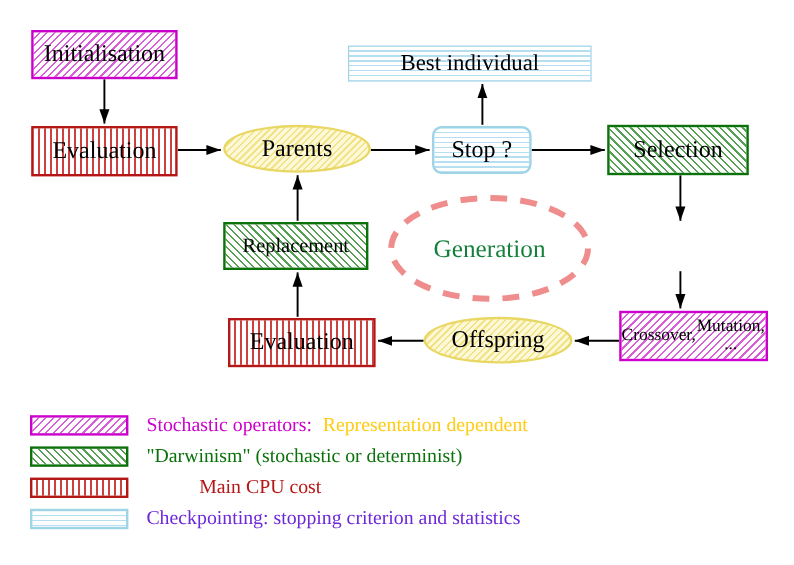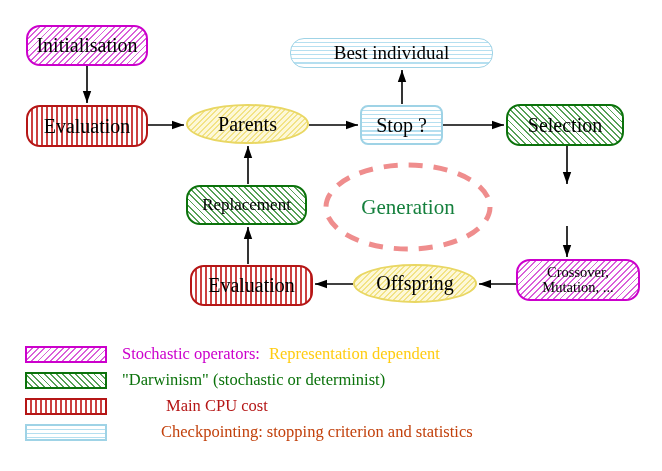--- a/index.html
+++ b/index.html
@@ -3,21 +3,21 @@
 <meta charset="utf-8">
 <style>
   html,body{margin:0;padding:0;background:#fff;}
   .stage{
     position:relative;width:662px;height:471px;background:#ffffff;overflow:hidden;
     font-family:"Liberation Serif","DejaVu Serif",serif;color:#000;
   }
   .overlay{position:absolute;left:0;top:0;width:662px;height:471px;pointer-events:none;}
   .node{
     position:absolute;display:flex;align-items:center;justify-content:center;
-    text-align:center;box-sizing:border-box;line-height:1.05;border-radius:14px;
+    text-align:center;box-sizing:border-box;line-height:1.05;
   }
   
   .hatch-magenta{
     background-color:#fff;
     background-image:repeating-linear-gradient(135deg,rgba(0,0,0,0) 0 3.1px,#d95fd9 3.1px 4.4px);
     border:2px solid #cc00cc;
   }
   .hatch-green{
     background-color:#fff;
     background-image:repeating-linear-gradient(45deg,rgba(0,0,0,0) 0 3.1px,#55a055 3.1px 4.4px);
@@ -44,38 +44,38 @@
   .n-init       {left:26px; top:25px;  width:122px;height:41px;font-size:20px;}
   .n-eval-top   {left:26px; top:105px; width:122px;height:42px;font-size:20px;}
   .n-best       {left:290px;top:38px;  width:203px;height:30px;font-size:19px;border-width:1.5px;}
   .n-stop       {left:360px;top:105px; width:83px; height:40px;font-size:20px;border-radius:8px;}
   .n-selection  {left:506px;top:104px; width:118px;height:42px;font-size:20px;}
   .n-parents    {left:186px;top:104px; width:123px;height:40px;font-size:20px;}
   .n-replacement{left:186px;top:185px; width:121px;height:40px;font-size:17px;}
   .n-genitors   {left:506px;top:186px; width:123px;height:40px;font-size:20px;}
   .n-eval-bot   {left:190px;top:265px; width:123px;height:41px;font-size:20px;}
   .n-offspring  {left:353px;top:264px; width:124px;height:39px;font-size:20px;}
-  .n-crossover  {left:516px;top:259px; width:124px;height:42px;font-size:14.5px;flex-direction:column;}
+  .n-crossover  {left:516px;top:259px; width:124px;height:42px;font-size:14.5px;flex-direction:row;}
   .gen-label{
     position:absolute;left:323px;top:163px;width:170px;height:88px;
     display:flex;align-items:center;justify-content:center;
     color:#15803d;font-size:21px;
   }
   
   .legend-row{
     position:absolute;left:25px;display:flex;align-items:center;height:20px;
     font-size:16.5px;white-space:nowrap;
   }
   .lg-1{top:344px;} .lg-2{top:370px;} .lg-3{top:396px;gap:44px;} .lg-4{top:422px;}
   .swatch{width:82px;height:17px;box-sizing:border-box;margin-right:15px;flex:0 0 auto;}
   .t-magenta{color:#cc00cc;}
   .t-gold{color:#ffcc11;margin-left:9px;}
   .t-green{color:#0b720b;}
   .t-red{color:#b51616;}
-  .t-ltblue{color:#c2410c;margin-left:39px;}
+  .t-ltblue{color:#6d28d9;}
 </style>
 </head>
 <body>
 
 <div class="stage">
 
   <svg class="overlay" viewBox="0 0 662 471" xmlns="http://www.w3.org/2000/svg">
     <defs>
       <marker id="ah" markerWidth="13" markerHeight="11" refX="12" refY="5" orient="auto" markerUnits="userSpaceOnUse">
         <path d="M0,0.8 L12,5 L0,9.2 Z" fill="#000"></path>

